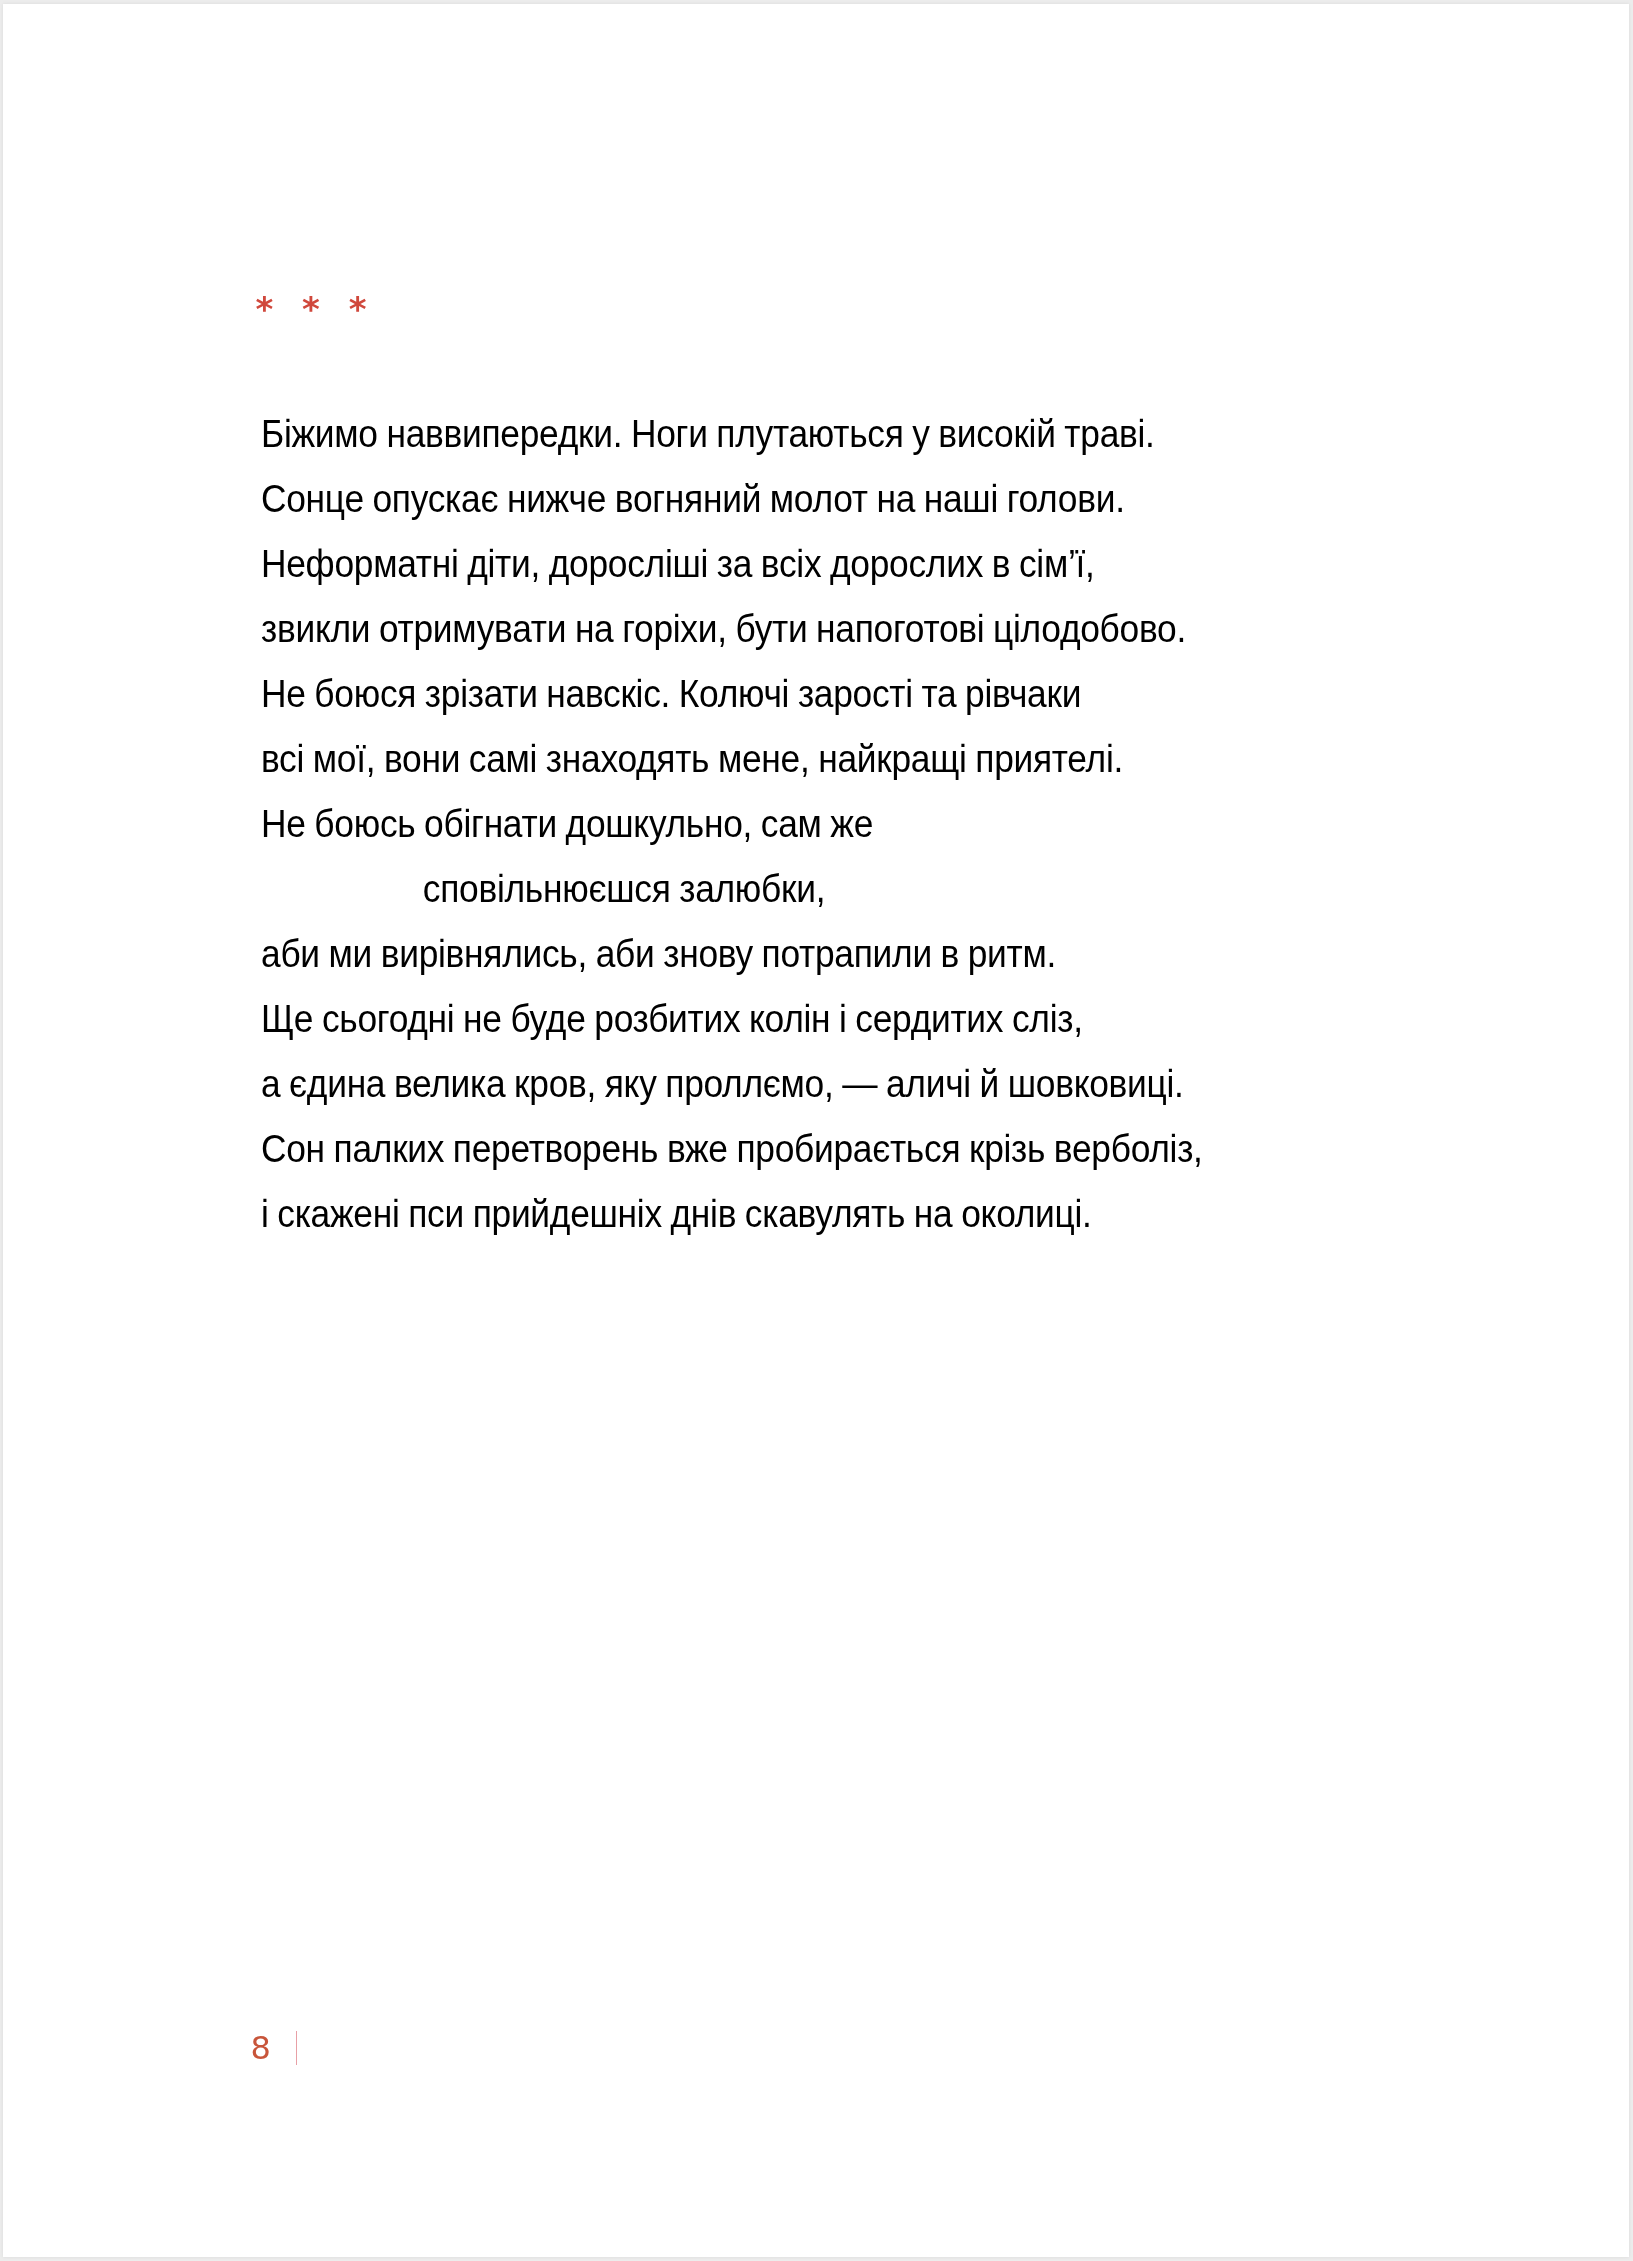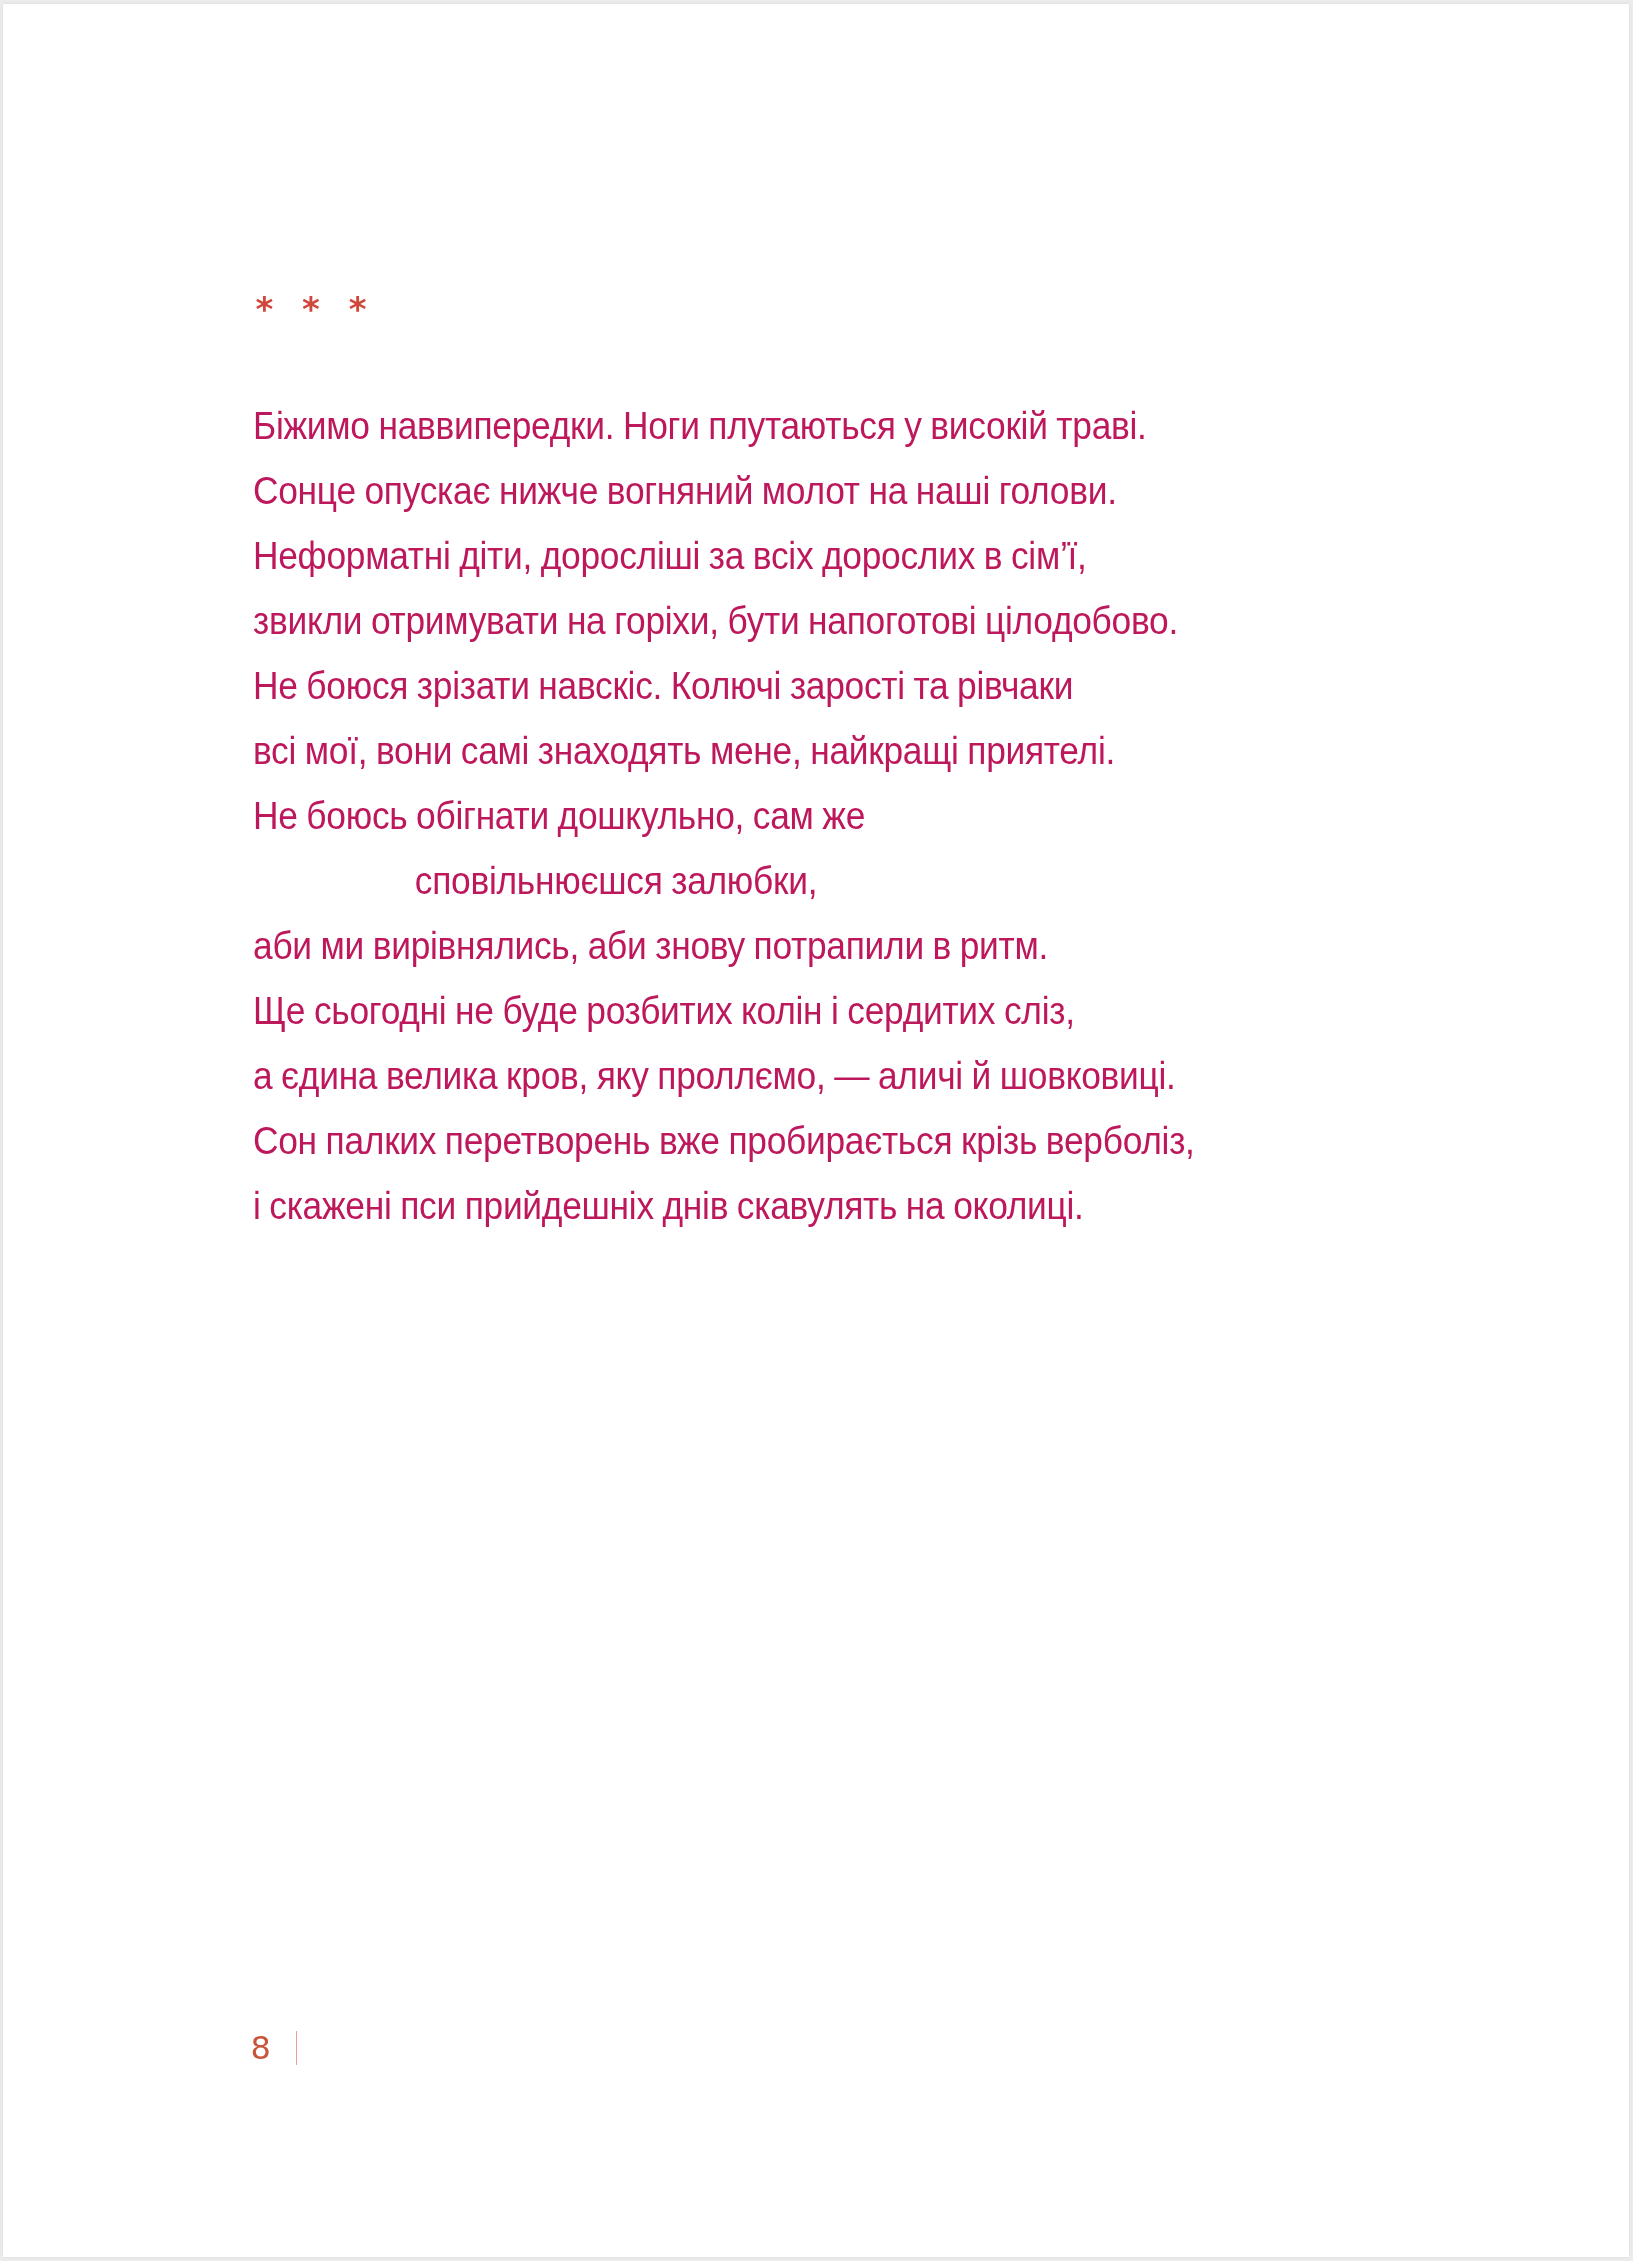--- a/index.html
+++ b/index.html
@@ -30,27 +30,27 @@
     font-size: 34px;
     line-height: 34px;
     color: #d0483c;
     letter-spacing: 8.5px;
     font-weight: bold;
   }
   .poem {
     position: absolute;
     left: 250px;
     top: 390px;
-    margin: 0;
+    margin: 8px;
     padding: 0;
     list-style: none;
     font-family: "Liberation Sans", sans-serif;
     font-size: 38px;
     line-height: 65px;
-    color: #be185d;
+    color: #000000;
     letter-spacing: -0.3px;
     word-spacing: -0.9px;
   }
   .poem li {
     white-space: nowrap;
     transform: scaleX(0.93);
     transform-origin: left center;
   }
   .poem li.indent {
     padding-left: 174px;

